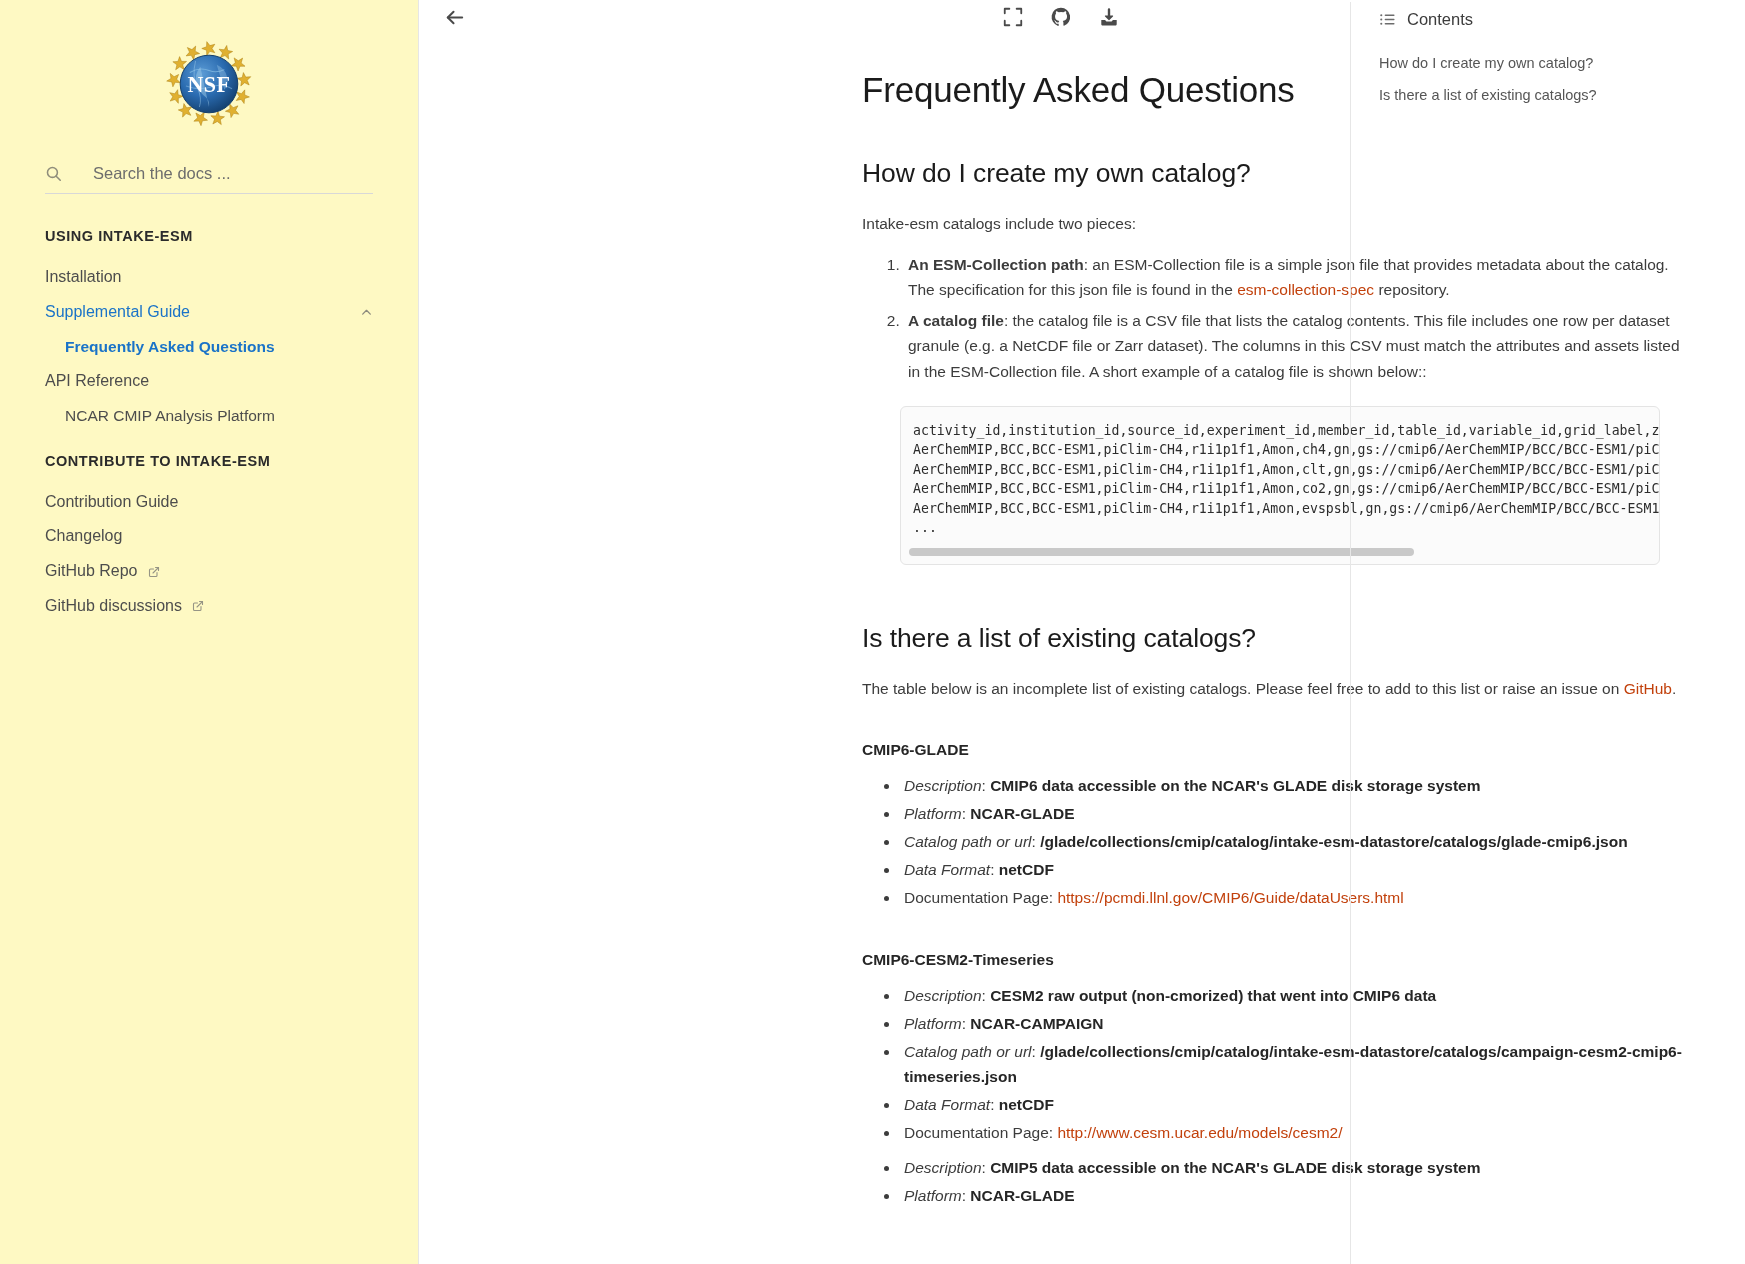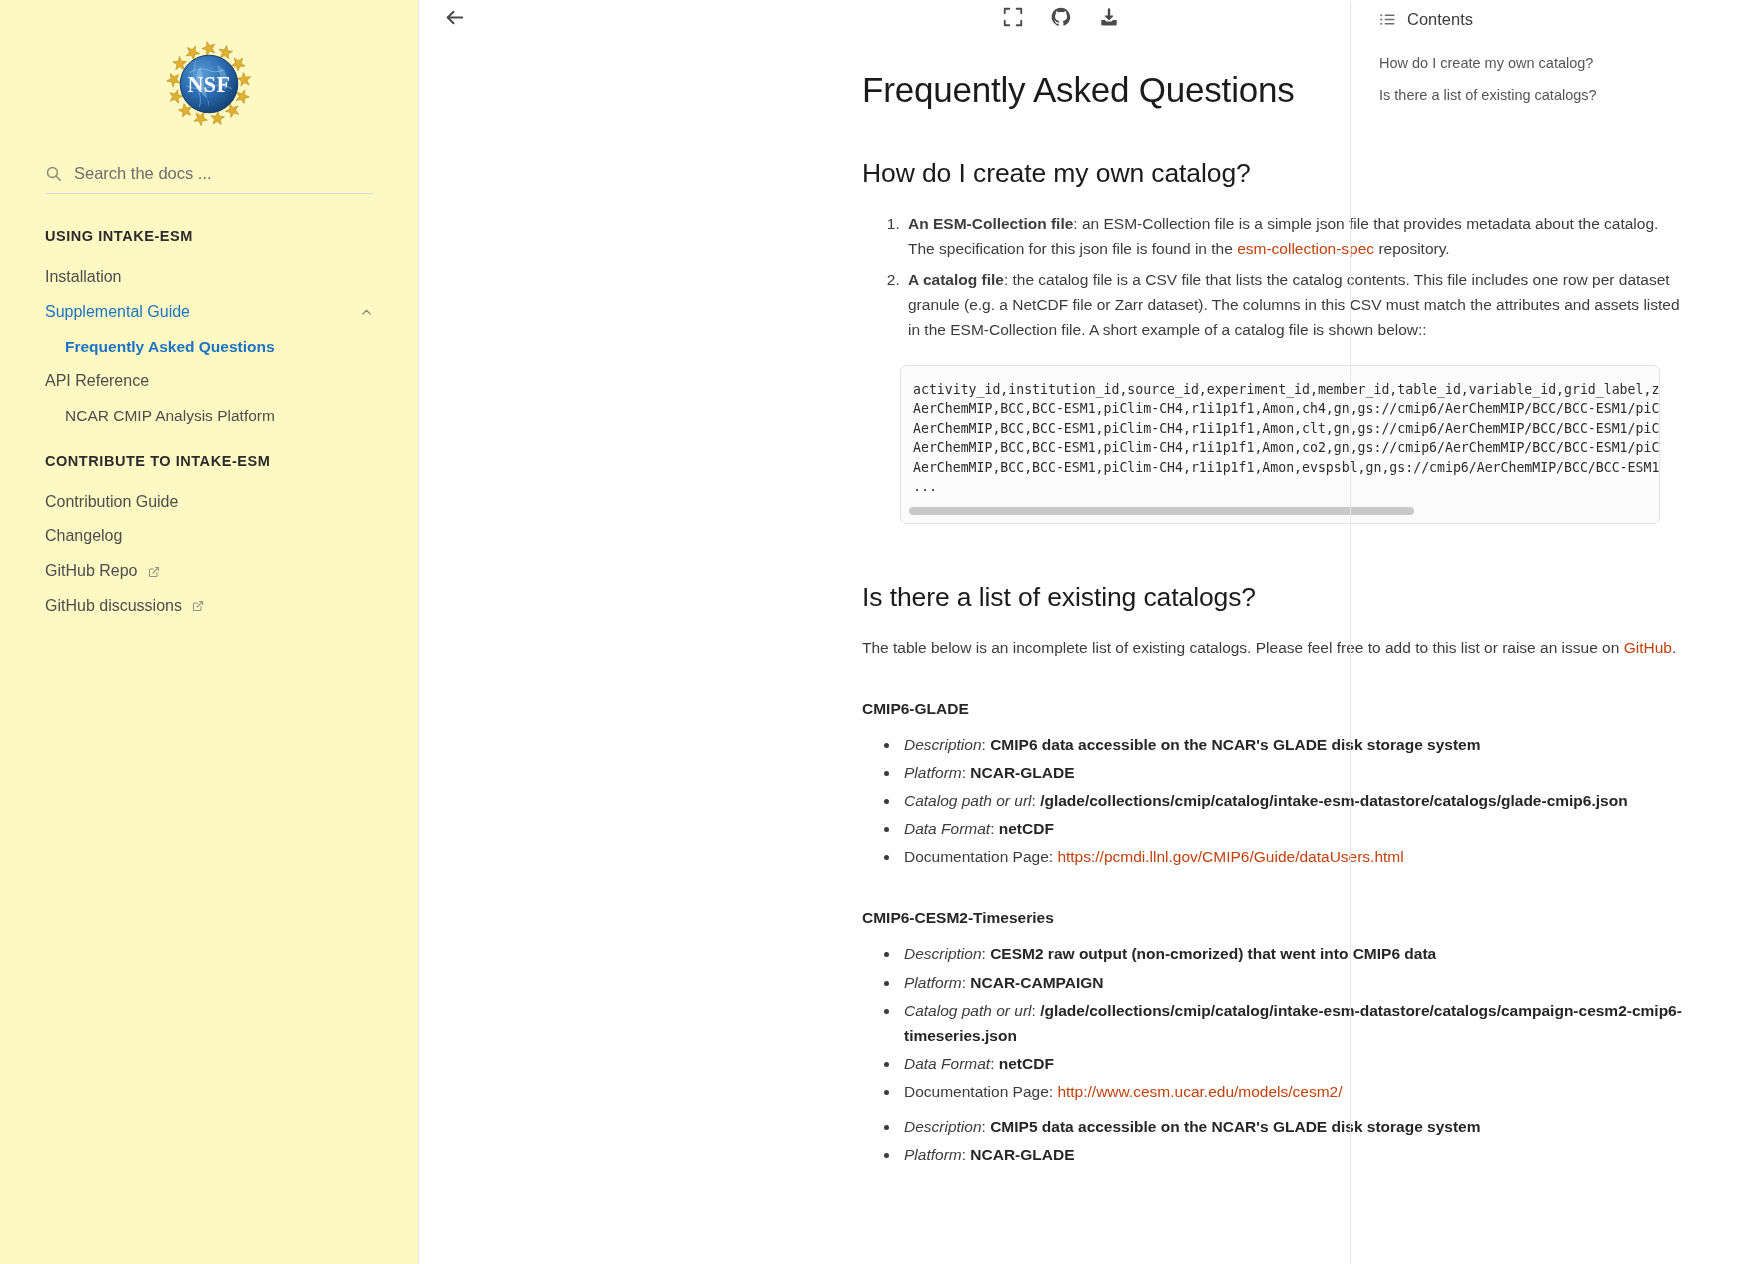--- a/index.html
+++ b/index.html
@@ -27,20 +27,21 @@
     display: flex; justify-content: center; align-items: center;
     padding-top: 36px; padding-bottom: 6px;
   }
   .nsf-logo { width: 96px; height: 96px; display: block; }
 
   .search-wrap {
     margin: 26px 45px 0 45px;
     border-bottom: 1px solid #d8d8d8;
     display: flex; align-items: center;
     padding-bottom: 10px;
+    gap: 19px;
   }
   .search-icon { width: 17px; height: 17px; margin-right: 12px; flex: 0 0 auto; opacity: .65; }
   .search-input {
     border: none; outline: none;
     font-family: "Liberation Sans", sans-serif;
     font-size: 16.5px;
     color: #4a4a4a;
     background: transparent;
     width: 100%;
     padding: 0;
@@ -340,23 +341,24 @@
         </svg>
       </div>
     </div>
 
     <div class="content">
       <div class="inner">
 
         <h1 class="title">Frequently Asked Questions</h1>
 
         <h2 class="sec">How do I create my own catalog?</h2>
+        <p class="body">Intake-esm catalogs include two pieces:</p>
 
         <ol class="numbered" id="numbered-list">
-            <li><strong>An ESM-Collection file</strong><span>: an ESM-Collection file is a simple json file that provides metadata about the catalog. The specification for this json file is found in the </span><a href="#">esm-collection-spec</a><span> repository.</span></li>
+            <li><strong>An ESM-Collection path</strong><span>: an ESM-Collection file is a simple json file that provides metadata about the catalog. The specification for this json file is found in the </span><a href="#">esm-collection-spec</a><span> repository.</span></li>
             <li><strong>A catalog file</strong><span>: the catalog file is a CSV file that lists the catalog contents. This file includes one row per dataset granule (e.g. a NetCDF file or Zarr dataset). The columns in this CSV must match the attributes and assets listed in the ESM-Collection file. A short example of a catalog file is shown below::</span></li>
           </ol>
 
         <div class="codeblock">
           <pre>activity_id,institution_id,source_id,experiment_id,member_id,table_id,variable_id,grid_label,zst
 AerChemMIP,BCC,BCC-ESM1,piClim-CH4,r1i1p1f1,Amon,ch4,gn,gs://cmip6/AerChemMIP/BCC/BCC-ESM1/piCli
 AerChemMIP,BCC,BCC-ESM1,piClim-CH4,r1i1p1f1,Amon,clt,gn,gs://cmip6/AerChemMIP/BCC/BCC-ESM1/piCli
 AerChemMIP,BCC,BCC-ESM1,piClim-CH4,r1i1p1f1,Amon,co2,gn,gs://cmip6/AerChemMIP/BCC/BCC-ESM1/piCli
 AerChemMIP,BCC,BCC-ESM1,piClim-CH4,r1i1p1f1,Amon,evspsbl,gn,gs://cmip6/AerChemMIP/BCC/BCC-ESM1/p
 ...</pre>

